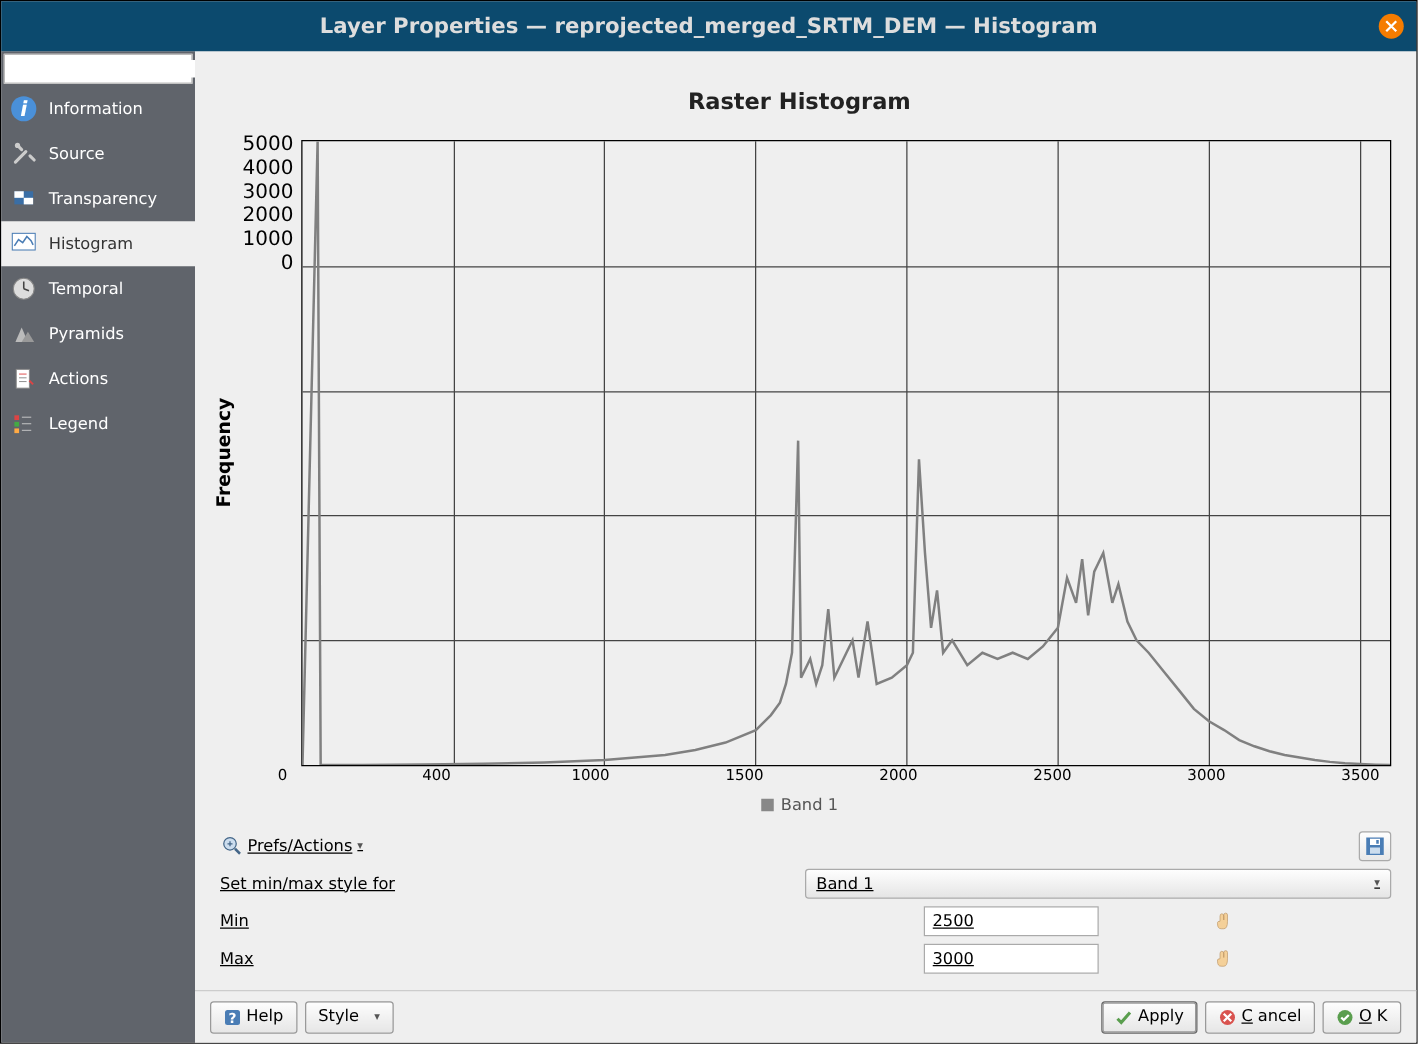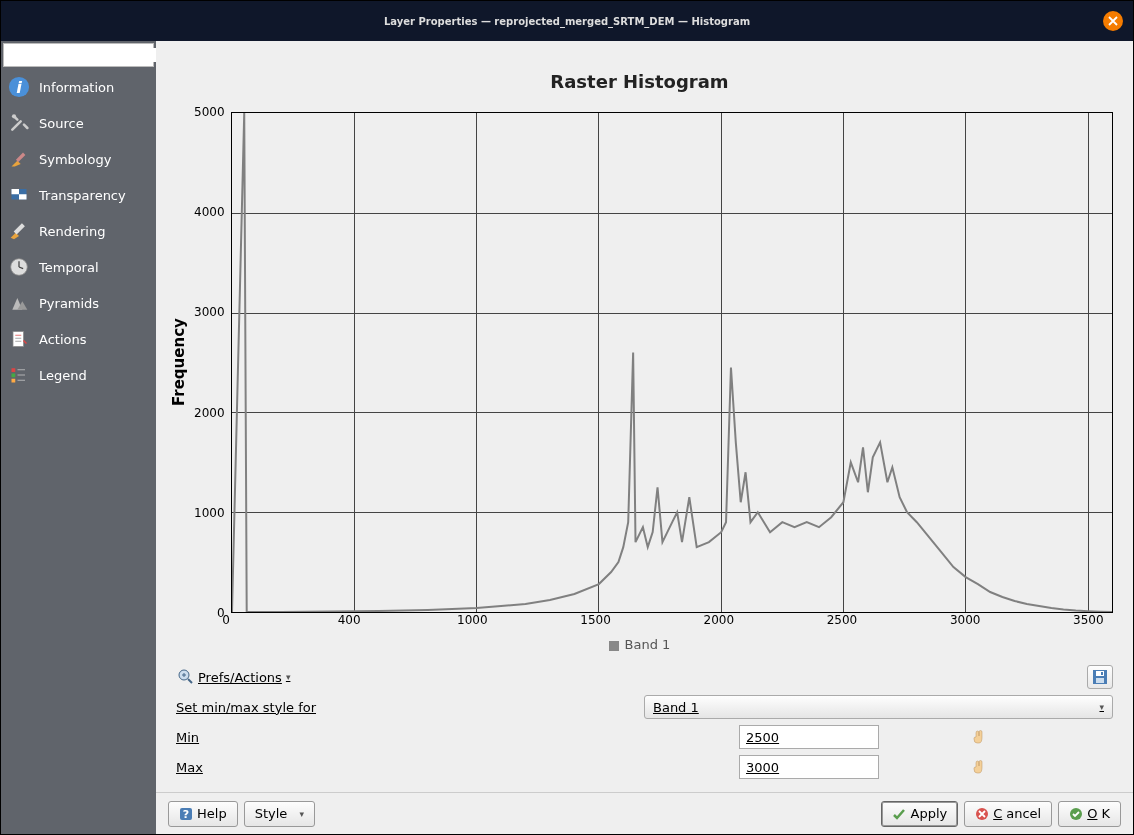--- a/index.html
+++ b/index.html
@@ -1,33 +1,33 @@
 <!DOCTYPE html>
 <html><head>
 <meta charset="utf-8">
 <style>
 * { margin: 0; padding: 0; box-sizing: border-box; font-family: "DejaVu Sans", "Liberation Sans", Arial, sans-serif; }
 body { background: #000; width: 1134px; height: 835px; overflow: hidden; }
 .window { width: 1134px; height: 835px; background: #efefef; display: flex; flex-direction: column; border: 1px solid #000; }
-.titlebar { height: 40px; background: #0f172a; color: #ddd; display: flex; align-items: center; justify-content: center; position: relative; font-size: 10px; font-weight: bold; }
+.titlebar { height: 40px; background: #0c4a6e; color: #ddd; display: flex; align-items: center; justify-content: center; position: relative; font-size: 17px; font-weight: bold; }
 .titlebar .close { position: absolute; right: 10px; top: 10px; width: 20px; height: 20px; background: #f57c00; border-radius: 50%; display: flex; align-items: center; justify-content: center; color: #fff; font-size: 12px; cursor: pointer; }
 .content { flex: 1; display: flex; min-height: 0; }
 .sidebar { width: 155px; background: #60646b; color: #fff; display: flex; flex-direction: column; }
 .search-wrap { background: #fff; border: 1px solid #bbb; height: 24px; margin: 2px; display: flex; align-items: center; padding: 0 4px; }
 .search-wrap .mag { width: 14px; height: 14px; }
 .search-wrap input { border: none; outline: none; flex: 1; font-size: 12px; padding-left: 4px; }
 .side-item { height: 36px; display: flex; align-items: center; padding: 0 6px; gap: 8px; font-size: 13px; cursor: pointer; }
 .side-item.selected { background: #efefef; color: #333; }
 .side-item .icon { width: 24px; height: 24px; display: flex; align-items: center; justify-content: center; flex-shrink: 0; }
 .main { flex: 1; background: #efefef; display: flex; flex-direction: column; min-width: 0; }
 .chart-area { flex: 1; padding: 10px 20px 0 10px; display: flex; flex-direction: column; min-height: 0; }
 .chart-title { text-align: center; font-weight: bold; font-size: 18px; color: #222; margin: 20px 0 20px; }
 .plot-row { display: flex; flex: 1; min-height: 0; }
 .ylabel { writing-mode: vertical-rl; transform: rotate(180deg); font-weight: bold; font-size: 15px; text-align: center; padding: 0 4px; }
-.yticks { display: flex; flex-direction: column; justify-content: space-between; align-items: flex-end; font-size: 12px; padding: 0 6px 0 2px; margin-top: -7px; margin-bottom: -7px; }
+.yticks { display: flex; flex-direction: column; align-items: flex-end; font-size: 16px; padding: 0 6px 0 2px; margin-top: -7px; margin-bottom: -7px; }
 .plot { flex: 1; border: 1px solid #000; position: relative; background: #efefef; }
 .grid-v { position: absolute; top: 0; bottom: 0; width: 1px; background: #444; }
 .grid-h { position: absolute; left: 0; right: 0; height: 1px; background: #444; }
 .plot svg { position: absolute; left: 0; top: 0; width: 100%; height: 100%; }
 .xticks-row { display: flex; }
 .xticks-spacer { width: 60px; flex-shrink: 0; }
 .xticks { flex: 1; position: relative; height: 18px; font-size: 12px; }
 .xticks span { position: absolute; transform: translateX(-50%); }
 .xlabel { text-align: center; font-weight: bold; font-size: 15px; margin-top: 2px; }
 .legend { text-align: center; font-size: 13px; margin-top: 6px; color: #555; }
@@ -84,45 +84,36 @@
         <span class="icon">
             <svg viewBox="0 0 24 24" width="20" height="20">
               <path d="M4 20 L14 10 M6 4 L10 8 M18 14 L22 18" stroke="#ccc" stroke-width="3" stroke-linecap="round"></path>
               <circle cx="6" cy="4" r="2.5" fill="#ccc"></circle>
             </svg>
           </span>
         <span>Source</span>
       </div>
       <div class="side-item">
         <span class="icon">
-            <svg viewBox="0 0 24 24" width="20" height="20">
-              <path d="M3 21 L10 14 L14 18 L7 21 Z" fill="#e8a33d"></path>
-              <rect x="12" y="4" width="4" height="12" fill="#c88" transform="rotate(45 14 10)"></rect>
-            </svg>
-          </span>
-        <span>Symbology</span>
-      </div>
-      <div class="side-item">
-        <span class="icon">
             <svg viewBox="0 0 24 24" width="22" height="18">
               <rect x="2" y="4" width="20" height="14" fill="#3a6ea5"></rect>
               <rect x="2" y="4" width="10" height="7" fill="#fff"></rect>
               <rect x="12" y="11" width="10" height="7" fill="#fff"></rect>
             </svg>
           </span>
         <span>Transparency</span>
       </div>
-      <div class="side-item">
-        <span class="icon">
-            <svg viewBox="0 0 24 24" width="20" height="20">
-              <path d="M2 20 L8 14 L12 18 L6 22 Z" fill="#e8a33d"></path>
-              <rect x="10" y="2" width="5" height="14" fill="#ddd" transform="rotate(45 12 9)"></rect>
-            </svg>
-          </span>
-        <span>Rendering</span>
+      <div class="side-item selected">
+        <span class="icon">
+            <svg viewBox="0 0 24 24" width="24" height="20">
+              <rect x="1" y="2" width="22" height="16" fill="#fff" stroke="#4a7db5"></rect>
+              <polyline points="3,14 7,8 11,11 15,5 19,9 21,13" fill="none" stroke="#4a7db5" stroke-width="1.5"></polyline>
+            </svg>
+          </span>
+        <span>Histogram</span>
       </div>
       <div class="side-item">
         <span class="icon">
             <svg viewBox="0 0 24 24" width="20" height="20">
               <circle cx="12" cy="12" r="10" fill="#ddd" stroke="#888"></circle>
               <line x1="12" y1="12" x2="12" y2="5" stroke="#444" stroke-width="1.5"></line>
               <line x1="12" y1="12" x2="17" y2="14" stroke="#444" stroke-width="1.5"></line>
             </svg>
           </span>
         <span>Temporal</span>

